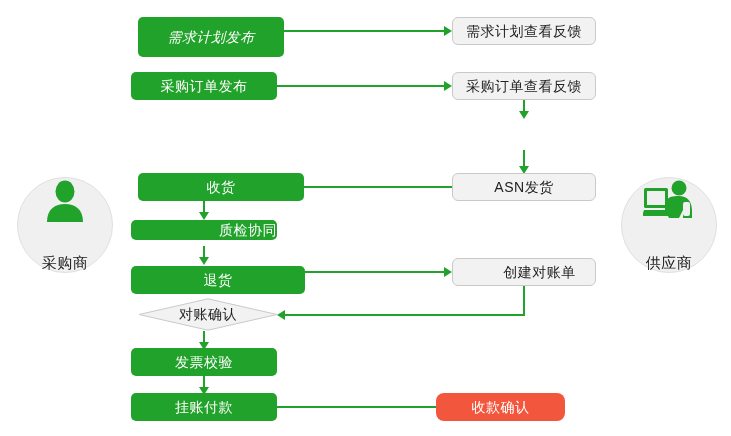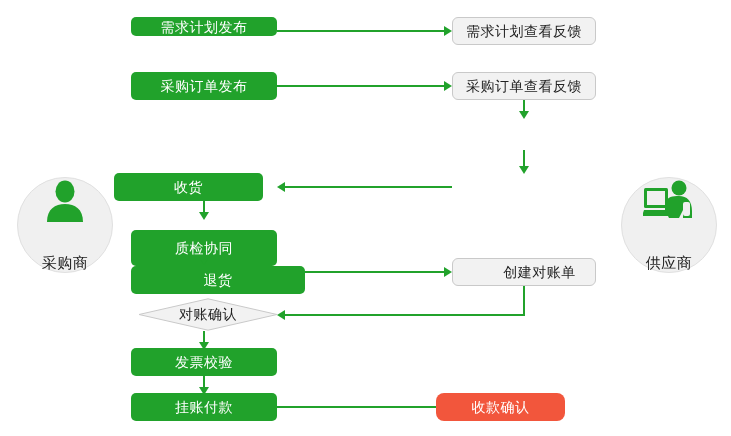--- a/index.html
+++ b/index.html
@@ -143,21 +143,21 @@
         <rect x="4" y="11" width="18" height="14" fill="#F0F0F0"></rect>
         <path d="M1 30 L25 30 L29 36 L-1 36 Z" fill="#21A22B"></path>
         <circle cx="36" cy="8" r="7.5" fill="#21A22B"></circle>
         <path d="M22 24 C24 16 30 16 36 16 C44 16 49 21 49 31 L49 38 L40 38 L40 30 L36 38 L26 38 L22 30 Z" fill="#21A22B"></path>
         <rect x="40" y="22" width="7" height="14" rx="2" fill="#F0F0F0"></rect>
       </svg>
     </span>
     <span class="actor-label">供应商</span>
   </div>
 
-  <div class="node node-green" style="left:131px; top:17px; width:146px; height:19px;">
+  <div class="node node-green" style="left:138px; top:17px; width:146px; height:40px;font-style:italic;">
     <span>需求计划发布</span>
   </div>
 
   <div class="line line-h" style="left:277px; top:30px; width:167px;"></div>
   <div class="arrow arrow-right" style="left:444px; top:26px;"></div>
 
   <div class="node node-gray" style="left:452px; top:17px; width:144px; height:28px;">
     <span>需求计划查看反馈</span>
   </div>
 
@@ -172,32 +172,35 @@
     <span>采购订单查看反馈</span>
   </div>
 
   <div class="line line-v" style="left:523px; top:100px; height:12px;"></div>
   <div class="arrow arrow-down" style="left:519px; top:111px;"></div>
 
 
   <div class="line line-v" style="left:523px; top:150px; height:17px;"></div>
   <div class="arrow arrow-down" style="left:519px; top:166px;"></div>
 
+  <div class="node node-gray" style="left:452px; top:173px; width:144px; height:28px;">
+    <span>ASN发货</span>
+  </div>
 
   <div class="line line-h" style="left:285px; top:186px; width:167px;"></div>
   <div class="arrow arrow-left" style="left:277px; top:182px;"></div>
 
-  <div class="node node-green" style="left:114px; top:173px; width:149px; height:28px;">
+  <div class="node node-green" style="left:138px; top:173px; width:166px; height:28px;">
     <span>收货</span>
   </div>
 
   <div class="line line-v" style="left:203px; top:201px; height:12px;"></div>
   <div class="arrow arrow-down" style="left:199px; top:212px;"></div>
 
-  <div class="node node-green" style="left:131px; top:230px; width:146px; height:36px;">
+  <div class="node node-green" style="left:131px; top:220px; width:146px; height:20px;justify-content:flex-end;">
     <span>质检协同</span>
   </div>
 
   <div class="line line-v" style="left:203px; top:246px; height:12px;"></div>
   <div class="arrow arrow-down" style="left:199px; top:257px;"></div>
 
   <div class="node node-green" style="left:131px; top:258px; width:174px; height:28px;margin-top:8px;">
     <span>退货</span>
   </div>
 

